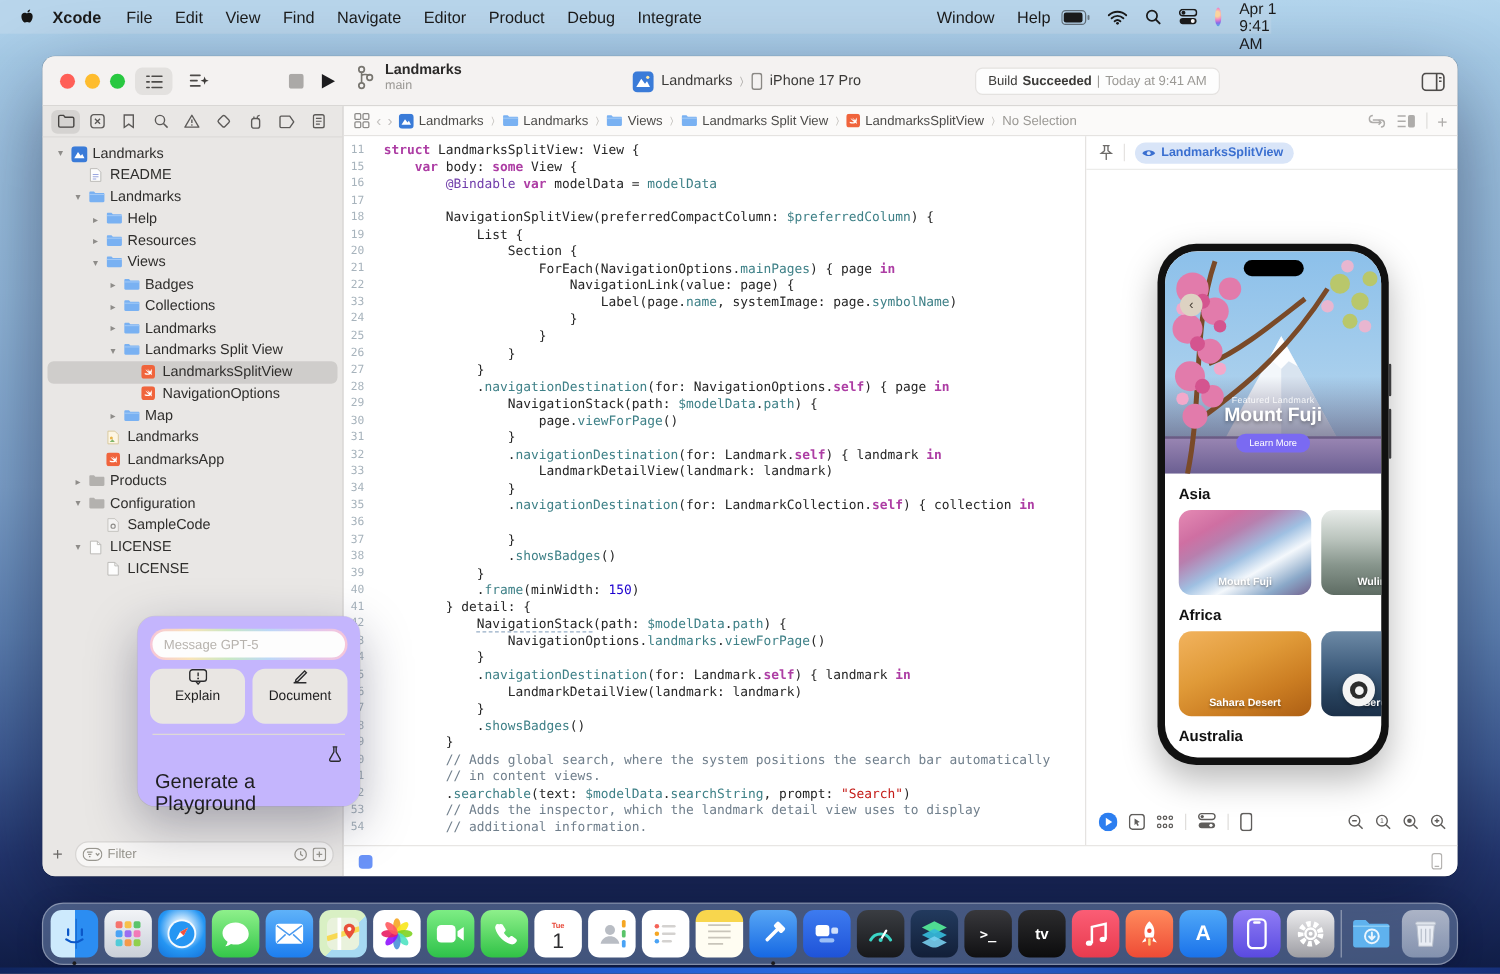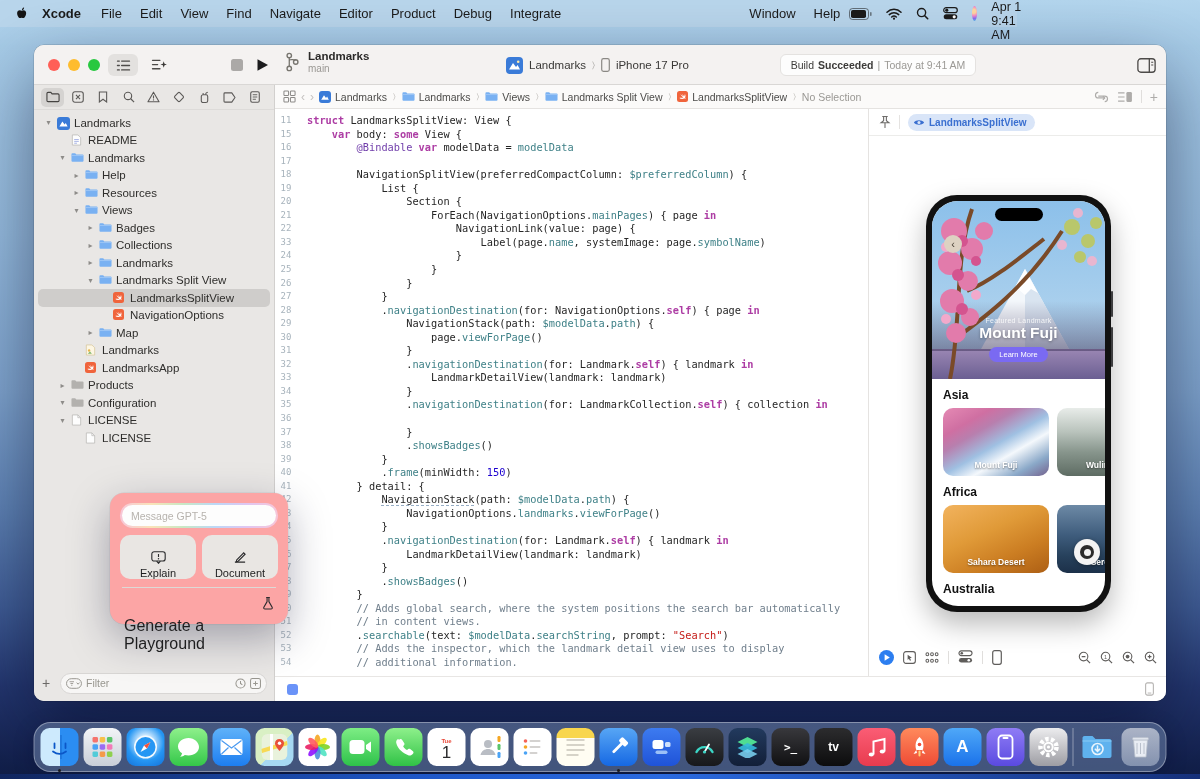--- a/index.html
+++ b/index.html
@@ -114,30 +114,30 @@
   #cursor-dot .c2 { width:14px; height:14px; border-radius:50%; background:#2c2c2c; display:flex; align-items:center; justify-content:center; }
   #cursor-dot .c3 { width:7px; height:7px; border-radius:50%; background:#f4f4f4; }
 
   
   #bottombar { position:absolute; left:241px; top:631px; width:891px; height:25px; background:#fff; border-top:1px solid #e8e6e4;
     display:flex; align-items:center; padding:0 12px; }
   #editor-mode-indicator { width:11px; height:11px; background:#6a93f8; border-radius:3px; }
   #bb-device { margin-left:auto; color:#b4b2b0; }
 
   
-  #gpt-popup { position:absolute; left:76px; top:448px; width:178px; height:131px; background:#fca5a5; border-radius:14px;
+  #gpt-popup { position:absolute; left:76px; top:448px; width:178px; height:152px; background:#c4b5fd; border-radius:14px;
     box-shadow:0 14px 40px rgba(30,30,60,.35), 0 0 0 .5px rgba(0,0,0,.08); z-index:20; padding:10px; }
   #gpt-input-wrap { height:25px; border-radius:13px; padding:2px;
     background:linear-gradient(90deg,#f7c6d8,#f9e3b8,#c9e8c4,#bcd8f7,#dfc6f2,#f7c6d8); }
   #gpt-input { width:100%; height:21px; border:none; outline:none; border-radius:11px; background:#fdfdfd; padding:0 9px;
     font-size:10.5px; color:#3c3b39; font-family:"Liberation Sans",sans-serif; }
   #gpt-input::placeholder { color:#b7b3ae; }
   #gpt-btns { display:flex; gap:6px; margin-top:7px; }
   .gpt-btn { flex:1; height:44px; background:#e9e6e3; border-radius:10px; display:flex; flex-direction:column; align-items:center;
-    justify-content:flex-end; gap:3px; font-size:11px; color:#1e1e1f; }
+    justify-content:flex-start; gap:3px; font-size:11px; color:#1e1e1f; }
   #gpt-divider { height:1px; background:#ddd9d6; margin:8px 2px 0; }
   #gpt-playground { display:flex; align-items:flex-end; gap:7px; margin:8px 4px 0; font-size:16px; color:#1e1e1f;flex-direction:column; }
 
   
   #dock { position:absolute; left:50%; bottom:7px; transform:translateX(-50%); height:50px; border-radius:17px;
     background:rgba(150,175,210,.38); border:.5px solid rgba(255,255,255,.35); display:flex; align-items:center; padding:0 6px; gap:5px;
     box-shadow:0 6px 20px rgba(0,10,40,.25); }
   .dk { width:38px; height:38px; border-radius:9px; position:relative; display:flex; align-items:center; justify-content:center; flex:0 0 38px; }
   .dk-running::after { content:""; position:absolute; bottom:-6px; left:50%; transform:translateX(-50%); width:3px; height:3px;
     border-radius:50%; background:#1c1c1e; }
@@ -545,20 +545,32 @@
         </div>
         <div class="tree-row">
           <div class="tr-inner" style="padding-left: 24px;">
             <span class="disc">▾</span>
             <span class="ticon">
               <svg width="13" height="11" viewBox="0 0 14 11">
                 <path d="M0.5 1.8c0-.6.4-1 1-1h3l1.2 1.4h6.8c.6 0 1 .4 1 1v5.9c0 .6-.4 1-1 1h-11c-.6 0-1-.4-1-1z" fill="#b3b1ae"></path>
               </svg>
             </span>
             <span>Configuration</span>
+          </div>
+        </div>
+        <div class="tree-row">
+          <div class="tr-inner" style="padding-left: 38px;">
+            <span class="disc"></span>
+            <span class="ticon">
+              <svg width="11" height="12" viewBox="0 0 11 13">
+                <path d="M1 1h6l3 3v8H1z" fill="#f4f3f2" stroke="#c2c0bd" stroke-width=".8"></path>
+                <circle cx="5.5" cy="7.5" r="1.8" fill="none" stroke="#8f8d8a" stroke-width="1"></circle>
+              </svg>
+            </span>
+            <span>SampleCode</span>
           </div>
         </div>
         <div class="tree-row">
           <div class="tr-inner" style="padding-left: 24px;">
             <span class="disc">▾</span>
             <span class="ticon">
               <svg width="11" height="12" viewBox="0 0 11 13">
                 <path d="M1 1h6l3 3v8H1z" fill="#fdfdfd" stroke="#b9b7b4" stroke-width=".8"></path>
                 <path d="M7 1v3h3" fill="none" stroke="#b9b7b4" stroke-width=".8"></path>
               </svg>

